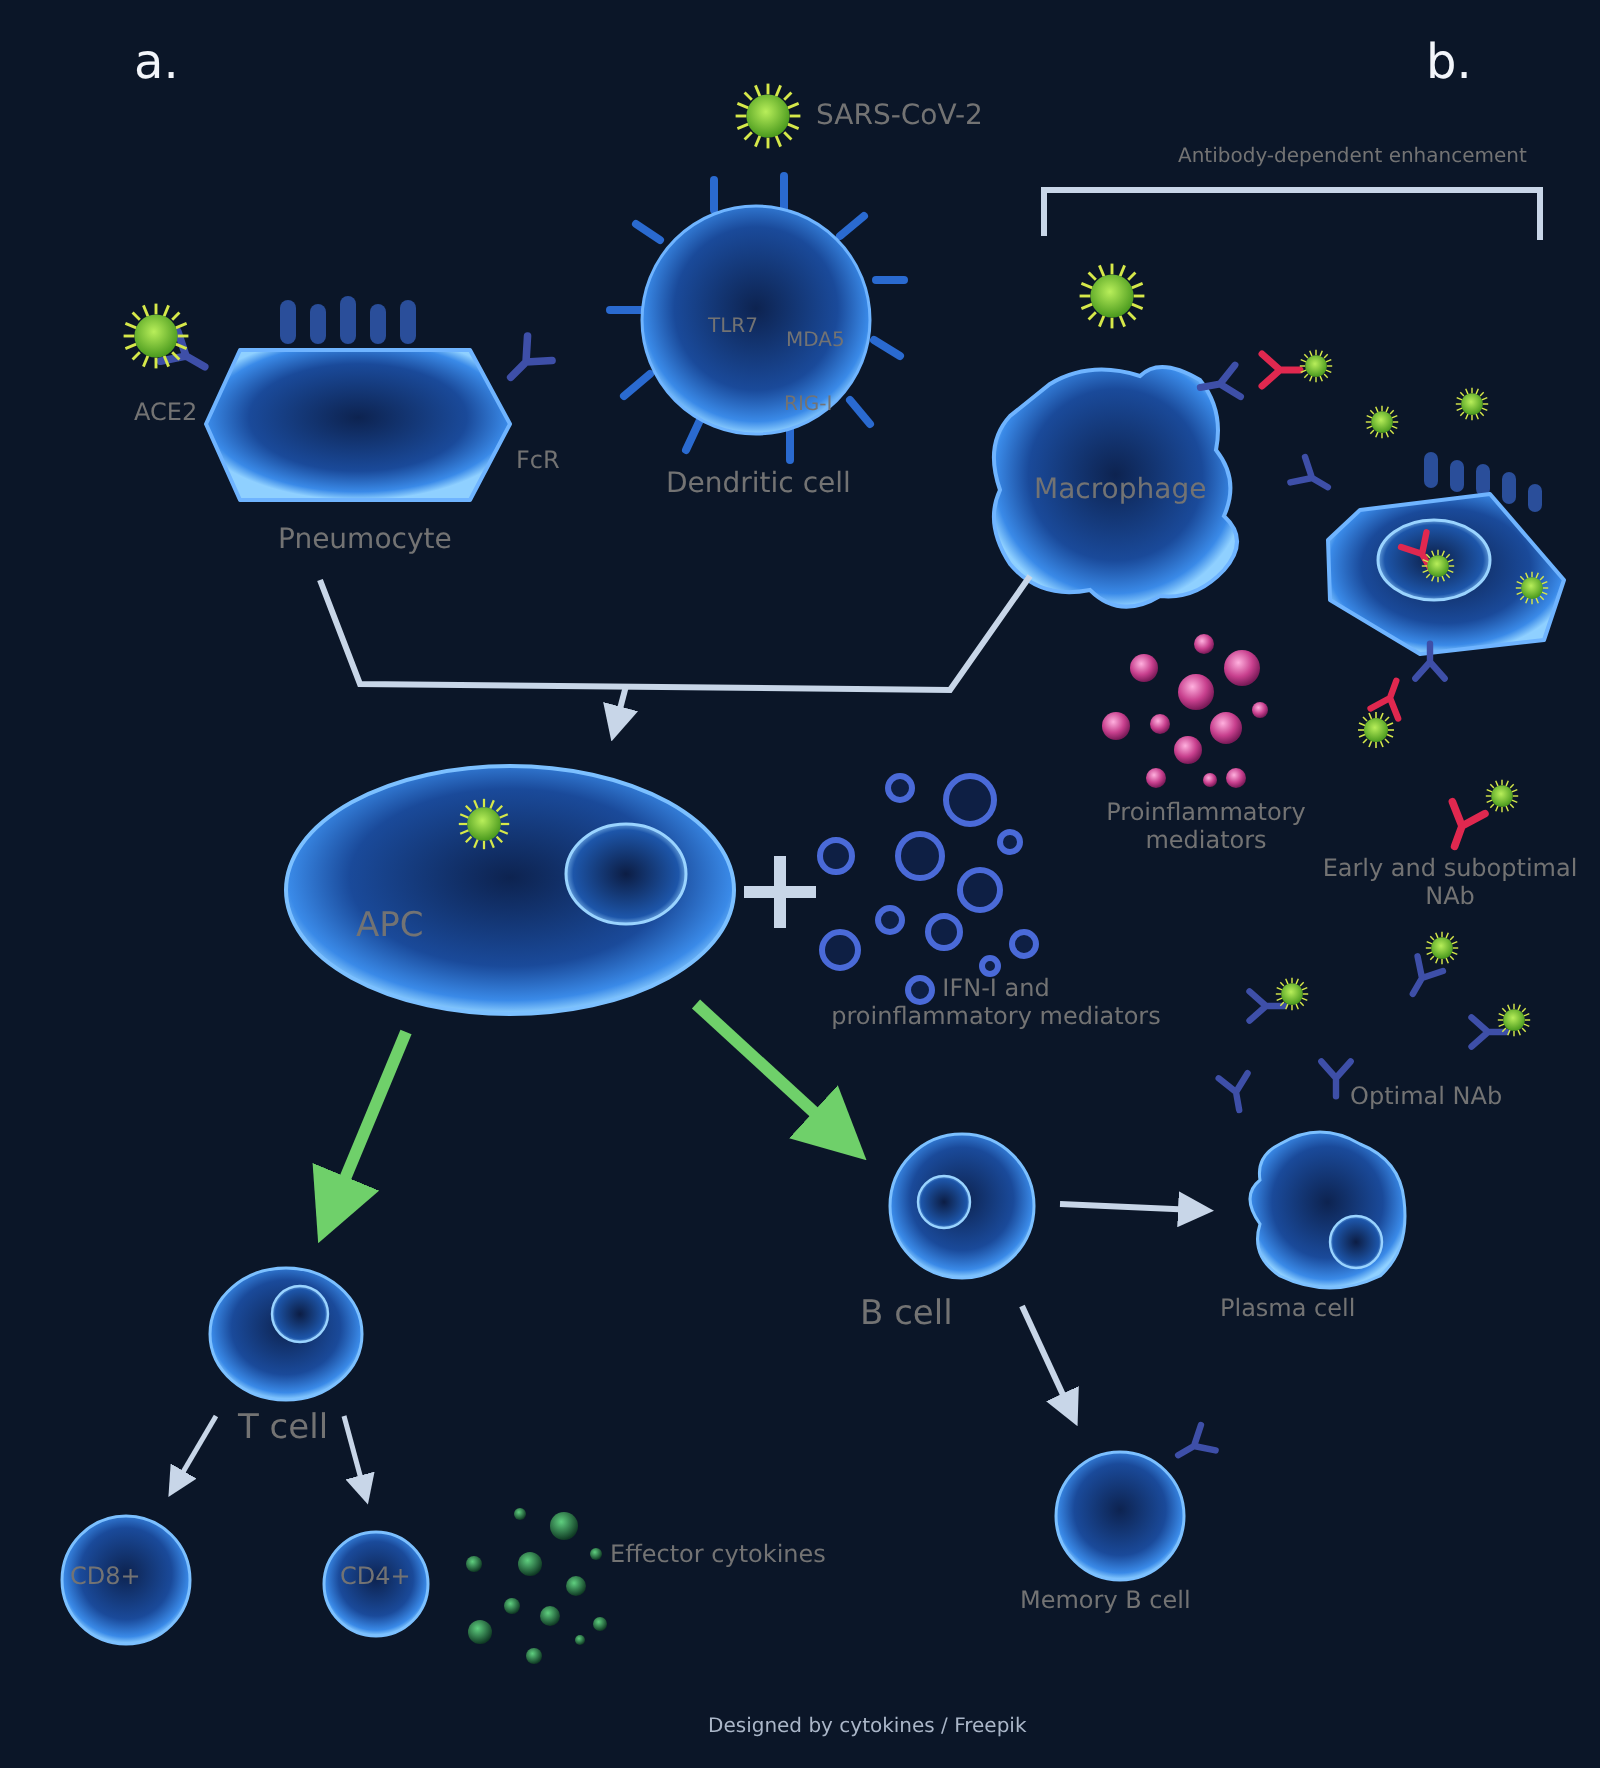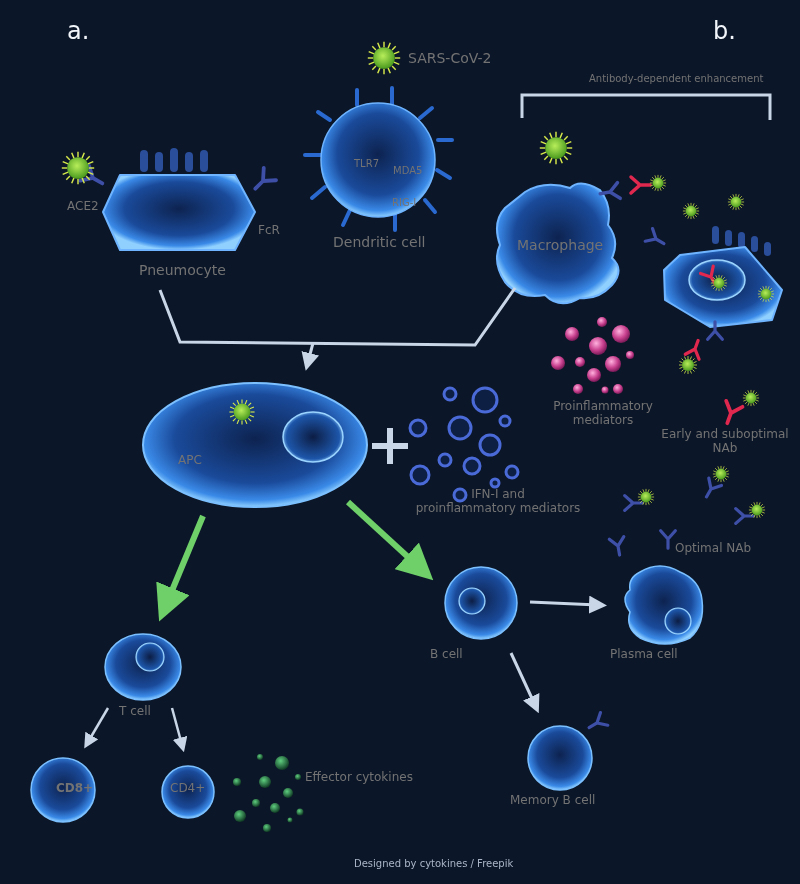--- a/index.html
+++ b/index.html
@@ -1,20 +1,20 @@
 <!DOCTYPE html>
 <html><head>
 <meta charset="utf-8">
 <style>
   html,body{margin:0;padding:0;}
   body{width:800px;height:884px;background:#0b1628;overflow:hidden;position:relative;font-family:"DejaVu Sans","Liberation Sans",sans-serif;}
   #stage{position:absolute;left:0;top:0;width:800px;height:884px;}
   .lbl{position:absolute;color:#737373;white-space:nowrap;line-height:1.15;}
   .panel{font-size:24px;color:#f2f5fa;}
-  .big{font-size:12px;}
+  .big{font-size:17px;}
   .mid{font-size:14px;}
   .sm{font-size:12px;}
   .xs{font-size:10px;}
   .center{text-align:center;}
 </style>
 </head>
 <body>
 
 <svg id="stage" width="800" height="884" viewBox="0 0 800 884">
   <defs>
@@ -280,17 +280,17 @@
   <div>proinflammatory mediators</div>
 </div>
 
 <div class="lbl sm" style="left:675px;top:542px;">Optimal NAb</div>
 
 <div class="lbl big" style="left:430px;top:648px;">B cell</div>
 <div class="lbl sm" style="left:610px;top:648px;">Plasma cell</div>
 <div class="lbl sm" style="left:510px;top:794px;">Memory B cell</div>
 
 <div class="lbl big" style="left:119px;top:705px;">T cell</div>
-<div class="lbl sm" style="left:56px;top:782px;font-weight:bold;">CD8+</div>
+<div class="lbl sm" style="left:35px;top:782px;">CD8+</div>
 <div class="lbl sm" style="left:170px;top:782px;text-align:center;">CD4+</div>
 <div class="lbl sm" style="left:305px;top:771px;">Effector cytokines</div>
 
 <div class="lbl xs" style="left:354px;top:858px;color:#aab6c8;">Designed by cytokines / Freepik</div>
 
 </body></html>

